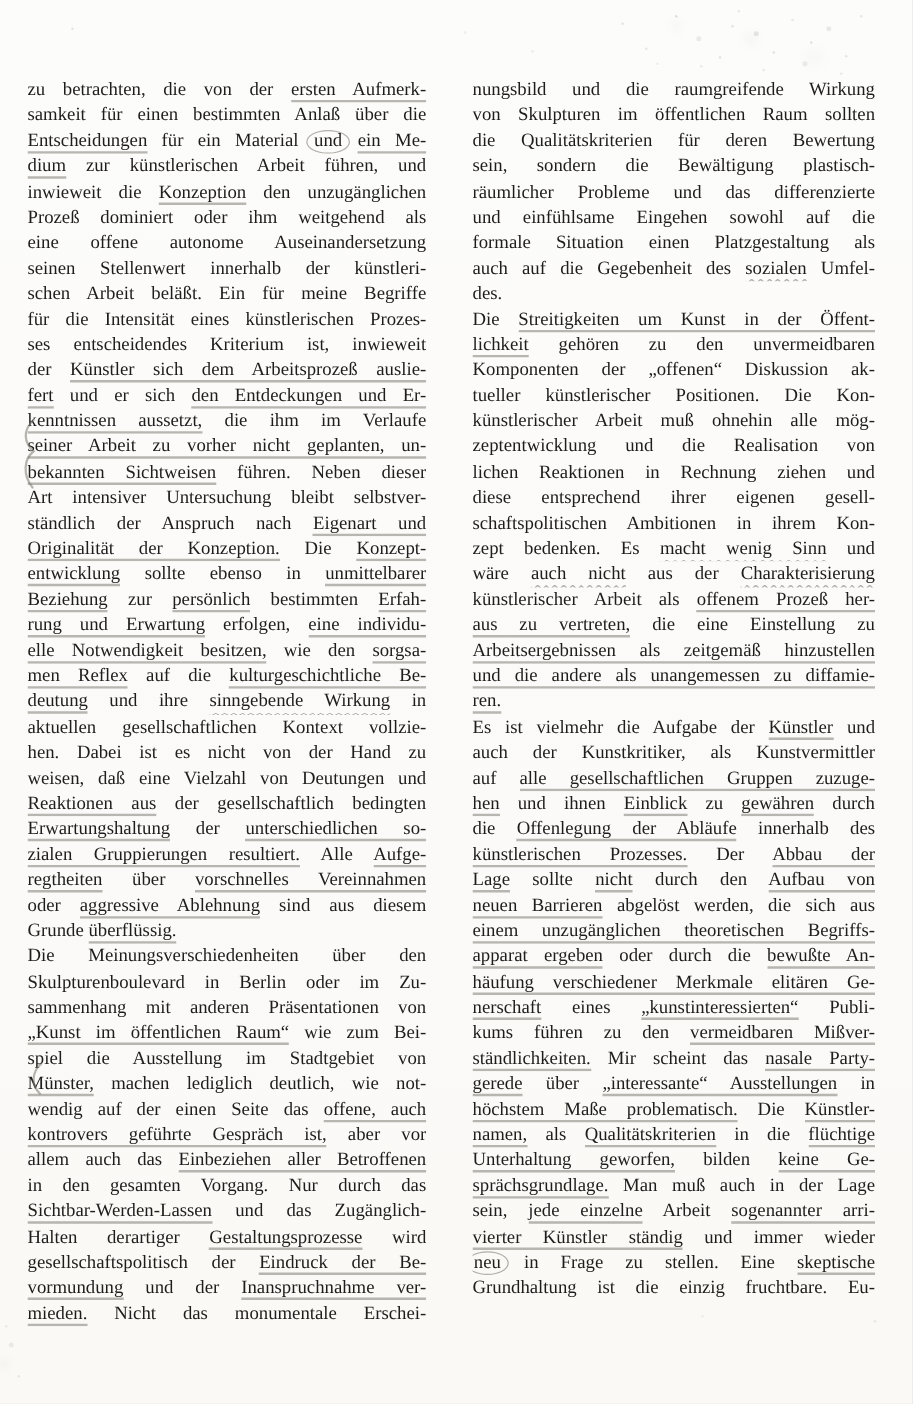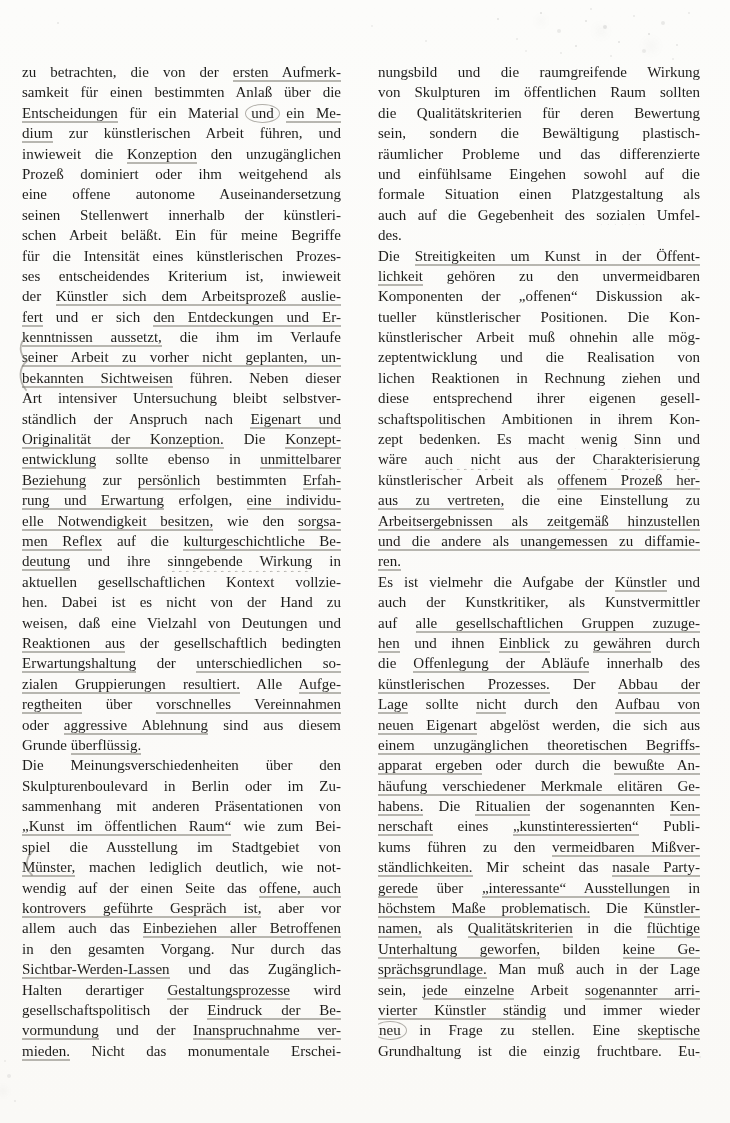--- a/index.html
+++ b/index.html
@@ -153,25 +153,24 @@
       <div class="line"><span class="m-u">Arbeitsergebnissen als zeitgemäß hinzustellen</span></div>
       <div class="line"><span class="m-u">und die andere als unangemessen zu diffamie-</span></div>
       <div class="line last"><span class="m-u">ren.</span></div>
       <div class="line"><span>Es ist vielmehr die Aufgabe der </span><span class="m-u">Künstler</span><span> und</span></div>
       <div class="line"><span>auch der Kunstkritiker, als Kunstvermittler</span></div>
       <div class="line"><span>auf </span><span class="m-u">alle gesellschaftlichen Gruppen zuzuge-</span></div>
       <div class="line"><span class="m-u">hen</span><span> und ihnen </span><span class="m-u">Einblick</span><span> zu </span><span class="m-u">gewähren</span><span> durch</span></div>
       <div class="line"><span>die </span><span class="m-u">Offenlegung der Abläufe</span><span> innerhalb des</span></div>
       <div class="line"><span class="m-u">künstlerischen Prozesses.</span><span> Der </span><span class="m-u">Abbau der</span></div>
       <div class="line"><span class="m-u">Lage</span><span> sollte </span><span class="m-u">nicht</span><span> durch den </span><span class="m-u">Aufbau von</span></div>
-      <div class="line"><span class="m-u">neuen Eigenart</span><span> abgelöst werden, die sich aus</span></div>
+      <div class="line"><span class="m-u">neuen Barrieren</span><span> abgelöst werden, die sich aus</span></div>
       <div class="line"><span class="m-u">einem unzugänglichen theoretischen Begriffs-</span></div>
       <div class="line"><span class="m-u">apparat ergeben</span><span> oder durch die </span><span class="m-u">bewußte An-</span></div>
       <div class="line"><span class="m-u">häufung verschiedener Merkmale elitären Ge-</span></div>
-      <div class="line"><span class="m-u">habens.</span><span> Die </span><span class="m-u">Ritualien</span><span> der sogenannten </span><span class="m-u">Ken-</span></div>
       <div class="line"><span class="m-u">nerschaft</span><span> eines </span><span class="m-u">„kunstinteressierten“</span><span> Publi-</span></div>
       <div class="line"><span>kums führen zu den </span><span class="m-u">vermeidbaren Mißver-</span></div>
       <div class="line"><span class="m-u">ständlichkeiten.</span><span> Mir scheint das </span><span class="m-u">nasale Party-</span></div>
       <div class="line"><span class="m-u">gerede</span><span> über </span><span class="m-u">„interessante“ Ausstellungen</span><span> in</span></div>
       <div class="line"><span class="m-u">höchstem Maße problematisch.</span><span> Die </span><span class="m-u">Künstler-</span></div>
       <div class="line"><span class="m-u">namen,</span><span> als </span><span class="m-u">Qualitätskriterien</span><span> in die </span><span class="m-u">flüchtige</span></div>
       <div class="line"><span class="m-u">Unterhaltung geworfen,</span><span> bilden </span><span class="m-u">keine Ge-</span></div>
       <div class="line"><span class="m-u">sprächsgrundlage.</span><span> Man muß auch in der Lage</span></div>
       <div class="line"><span>sein, </span><span class="m-u">jede einzelne</span><span> Arbeit </span><span class="m-u">sogenannter arri-</span></div>
       <div class="line"><span class="m-u">vierter Künstler ständig</span><span> und immer wieder</span></div>

